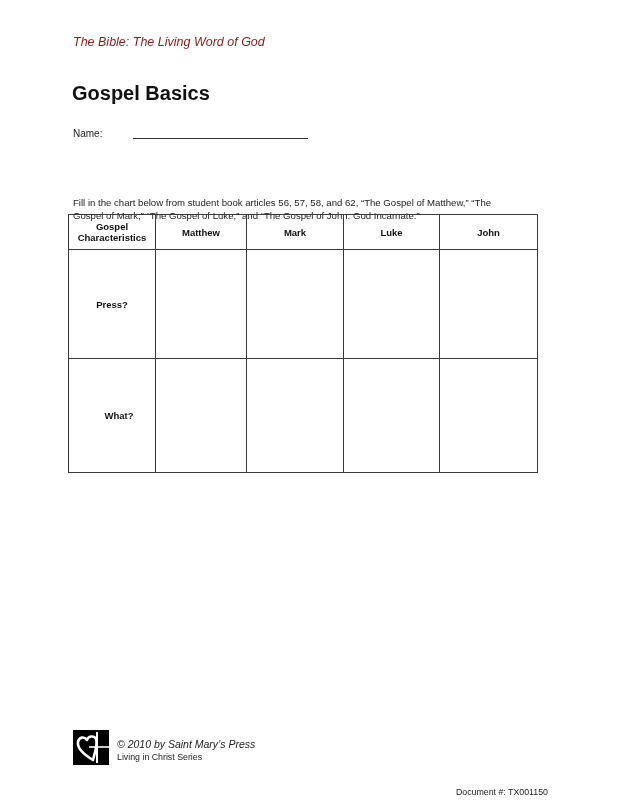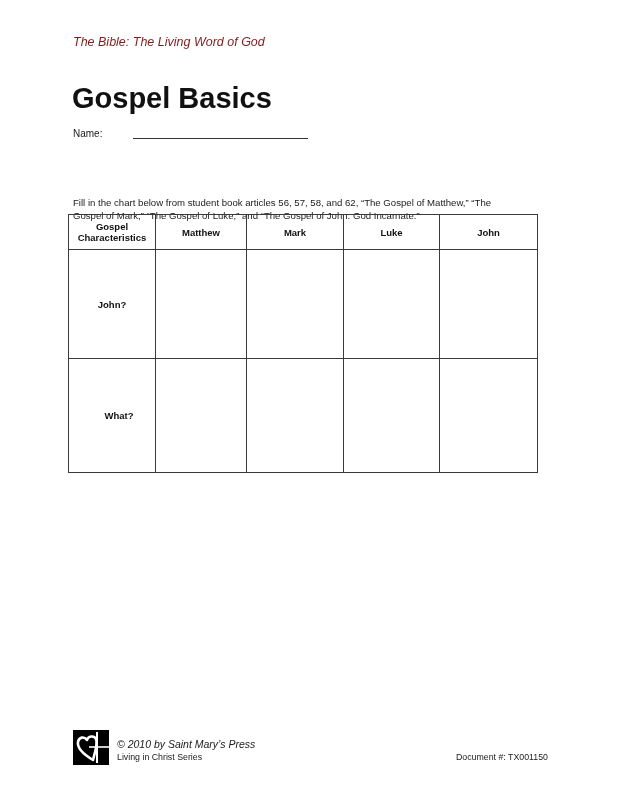--- a/index.html
+++ b/index.html
@@ -1,40 +1,40 @@
 <!DOCTYPE html>
 <html><head>
 <meta charset="utf-8">
 <style>
   html, body { margin: 0; padding: 0; background: #ffffff; }
   body { width: 618px; height: 800px; position: relative; overflow: hidden;
          font-family: "Liberation Sans", sans-serif; color: #111; }
   .abs { position: absolute; }
   .series-title { left: 73px; top: 35px; font-size: 12.5px; font-style: italic; color: #7f1d1d; }
-  .page-title { left: 72px; top: 82px; font-size: 29px; font-weight: bold; color: #111; }
+  .page-title { left: 72px; top: 82px; font-size: 20px; font-weight: bold; color: #111; }
   .name-row { left: 73px; top: 128px; font-size: 10px; color: #1a1a1a; display: flex; align-items: flex-start; gap: 28px; }
   .name-line { display: inline-block; width: 175px; border-bottom: 1px solid #333; margin-left: 3px; height: 10px; }
   .instructions { left: 73px; top: 156px; width: 450px; font-size: 9.6px; line-height: 13px; color: #1a1a1a; margin-top: 40px; }
 
   table.chart { position: absolute; left: 68px; top: 214px; border-collapse: collapse;
                 table-layout: fixed; width: 466px; }
   table.chart th, table.chart td { border: 1.3px solid #3a3a3a; padding: 0; text-align: center;
                 vertical-align: middle; font-size: 9.5px; font-weight: bold; color: #111; margin-top: 23px; }
   table.chart th { height: 34px; line-height: 11px; }
   .c0 { width: 86px; } .c1 { width: 90px; } .c2 { width: 96px; border-radius: 6px; } .c3 { width: 95px; } .c4 { width: 97px; }
   tr.r1 td { height: 99px; }
   tr.r2 td { height: 109px; }
   tr.r3 td { height: 108px; }
   tr.r4 td { height: 113px; padding-left: 14px; }
   td.blank { cursor: text; }
 
   .logo { left: 73px; top: 730px; width: 36px; height: 35px; background: #000; }
   .copyright { left: 117px; top: 738px; font-size: 10.5px; color: #1a1a1a; font-style: italic; }
   .series-name { left: 117px; top: 752px; font-size: 8.8px; color: #1a1a1a; }
-  .doc-num { right: 70px; top: 752px; font-size: 8.8px; color: #1a1a1a; }
+  .doc-num { right: 70px; top: 787px; font-size: 8.8px; color: #1a1a1a; }
 </style>
 </head>
 <body>
 
 <div class="abs series-title">The Bible: The Living Word of God</div>
 <div class="abs page-title">Gospel Basics</div>
 
 <div class="abs name-row">
   <span>Name:</span>
   <span class="name-line"></span>
@@ -47,21 +47,21 @@
     <tr>
       <th class="c0"><span style="display:inline-block;width:80px">Gospel Characteristics</span></th>
       <th class="c1">Matthew</th>
       <th class="c2">Mark</th>
       <th class="c3">Luke</th>
       <th class="c4">John</th>
     </tr>
   </thead>
   <tbody>
     <tr class="r3">
-      <td>John?</td>
+      <td>Press?</td>
       <td class="blank"></td>
       <td class="blank"></td>
       <td class="blank"></td>
       <td class="blank"></td>
     </tr>
     <tr class="r4">
       <td>What?</td>
       <td class="blank"></td>
       <td class="blank"></td>
       <td class="blank"></td>

